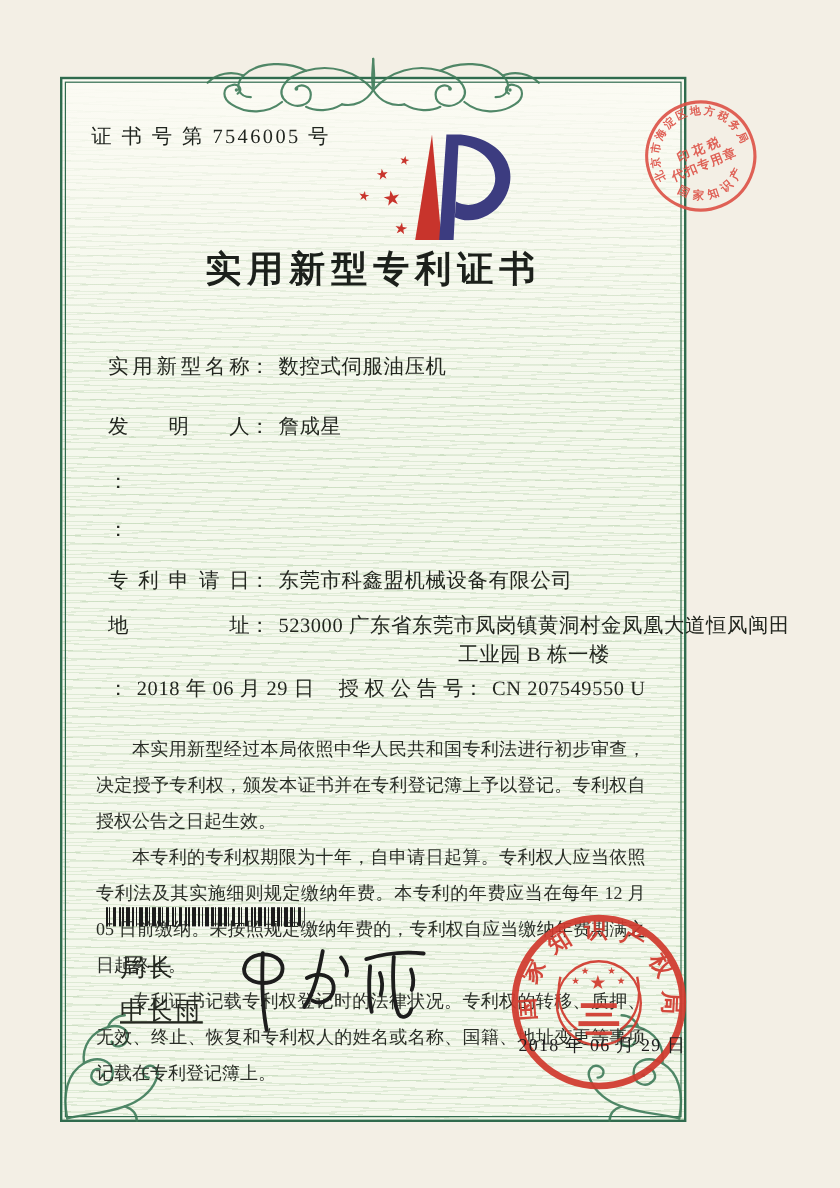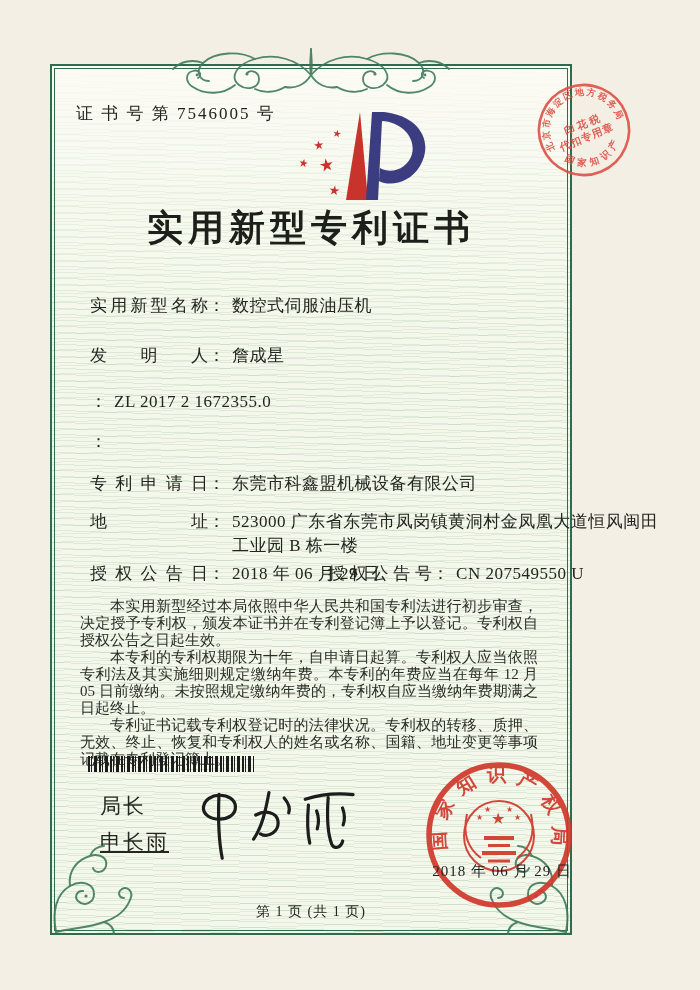--- a/index.html
+++ b/index.html
@@ -30,40 +30,40 @@
   .bl-orn{left:-4px;bottom:-5px;}
   .br-orn{right:-4px;bottom:-5px;transform:scaleX(-1);}
   
   .cert-no{
     position:absolute;left:24px;top:36px;
     font-size:17px;letter-spacing:2px;color:#20251f;white-space:nowrap;
   }
   .logo{position:absolute;left:228px;top:44px;width:152px;height:97px;}
   .title{
     position:absolute;left:0;right:0;top:138px;text-align:center;
-    font-size:36px;font-weight:700;letter-spacing:5px;color:#1c201b;white-space:nowrap;
+    font-size:30px;font-weight:700;letter-spacing:5px;color:#1c201b;white-space:nowrap;
   }
   
   .content{position:absolute;left:28px;right:32px;top:228px;color:#22261f;}
   .frow{display:flex;align-items:flex-start;margin-left:10px;font-size:17px;line-height:24px;white-space:nowrap;}
   .flabel{
     display:inline-block;width:118px;
     text-align:justify;text-align-last:justify;
     font-size:17px;flex:0 0 auto;
   }
   .fcolon{flex:0 0 auto;margin-right:7px;}
-  .fvalue{flex:0 0 auto;letter-spacing:.5px;white-space:normal;}
+  .fvalue{flex:0 0 auto;letter-spacing:.5px;white-space:normal;text-align:center;}
   .addr2{display:block;}
   .m0{margin-bottom:26px}.m1{margin-bottom:22px}.m2{margin-bottom:16px}
   .m3{margin-bottom:18px}.m4{margin-bottom:14px}.m5{margin-bottom:4px}
   .grant-row{display:flex;justify-content:space-between;margin-left:10px;font-size:17px;line-height:24px;white-space:nowrap;margin-bottom:8px;}
   .grant-left,.grant-right{display:flex;}
   .grant-right .flabel{width:104px;}
   
-  .paras{margin-top:12px;font-size:15px;line-height:17px;color:#2a2e27;}
+  .paras{margin-top:24px;font-size:15px;line-height:30px;color:#2a2e27;}
   .paras p{margin:0;text-indent:2em;text-align:justify;}
   
   .barcode{
     position:absolute;left:36px;top:690px;width:166px;height:16px;
     background:repeating-linear-gradient(90deg,
       #1c1c1c 0 2px, rgba(0,0,0,0) 2px 3px,
       #1c1c1c 3px 4px, rgba(0,0,0,0) 4px 6px,
       #1c1c1c 6px 9px, rgba(0,0,0,0) 9px 11px);
   }
   .signer{position:absolute;left:48px;top:730px;font-size:21px;color:#23271f;letter-spacing:2px;}
@@ -157,38 +157,36 @@
           <span class="fcolon">：</span>
         <span class="fvalue">数控式伺服油压机</span>
       </div>
       <div class="frow m1">
         <span class="flabel">发明人</span>
           <span class="fcolon">：</span>
         <span class="fvalue">詹成星</span>
       </div>
       <div class="frow m2">
           <span class="fcolon">：</span>
-        <span class="fvalue">ZL 2017 2 1672355.0</span>
       </div>
       <div class="frow m3">
           <span class="fcolon">：</span>
       </div>
       <div class="frow m4">
         <span class="flabel">专利申请日</span>
           <span class="fcolon">：</span>
         <span class="fvalue">东莞市科鑫盟机械设备有限公司</span>
       </div>
       <div class="frow m5">
         <span class="flabel">地址</span>
           <span class="fcolon">：</span>
         <span class="fvalue"><span>523000 广东省东莞市凤岗镇黄洞村金凤凰大道恒风闽田</span><span class="addr2">工业园 B 栋一楼</span></span>
       </div>
       <div class="grant-row">
         <span class="grant-left">
-          <span class="flabel">授权公告日</span>
             <span class="fcolon">：</span>
           <span class="fvalue">2018 年 06 月 29 日</span>
         </span>
         <span class="grant-right">
           <span class="flabel">授权公告号</span>
             <span class="fcolon">：</span>
           <span class="fvalue">CN 207549550 U</span>
         </span>
       </div>
 
@@ -263,15 +261,14 @@
           <text class="stamp-text" x="52" y="50" font-size="10.5" fill="#dd5146" text-anchor="middle">印 花 税</text>
           <text class="stamp-text" x="52" y="63" font-size="10.5" fill="#dd5146" text-anchor="middle" letter-spacing="1">代扣专用章</text>
           <path id="stampBottom" d="M22.5,72.6 A36,36 0 0 0 81.5,72.6" fill="none"></path>
           <text class="stamp-text" font-size="9.5" fill="#dd5146">
             <textPath href="#stampBottom" startOffset="0" textLength="92" lengthAdjust="spacing">国家知识产权局</textPath>
           </text>
         </g>
       </svg>
     </div>
 
-    <div class="footer">第 1 页 (共 1 页)</div>
   </div>
 </div>
 
 </body></html>

